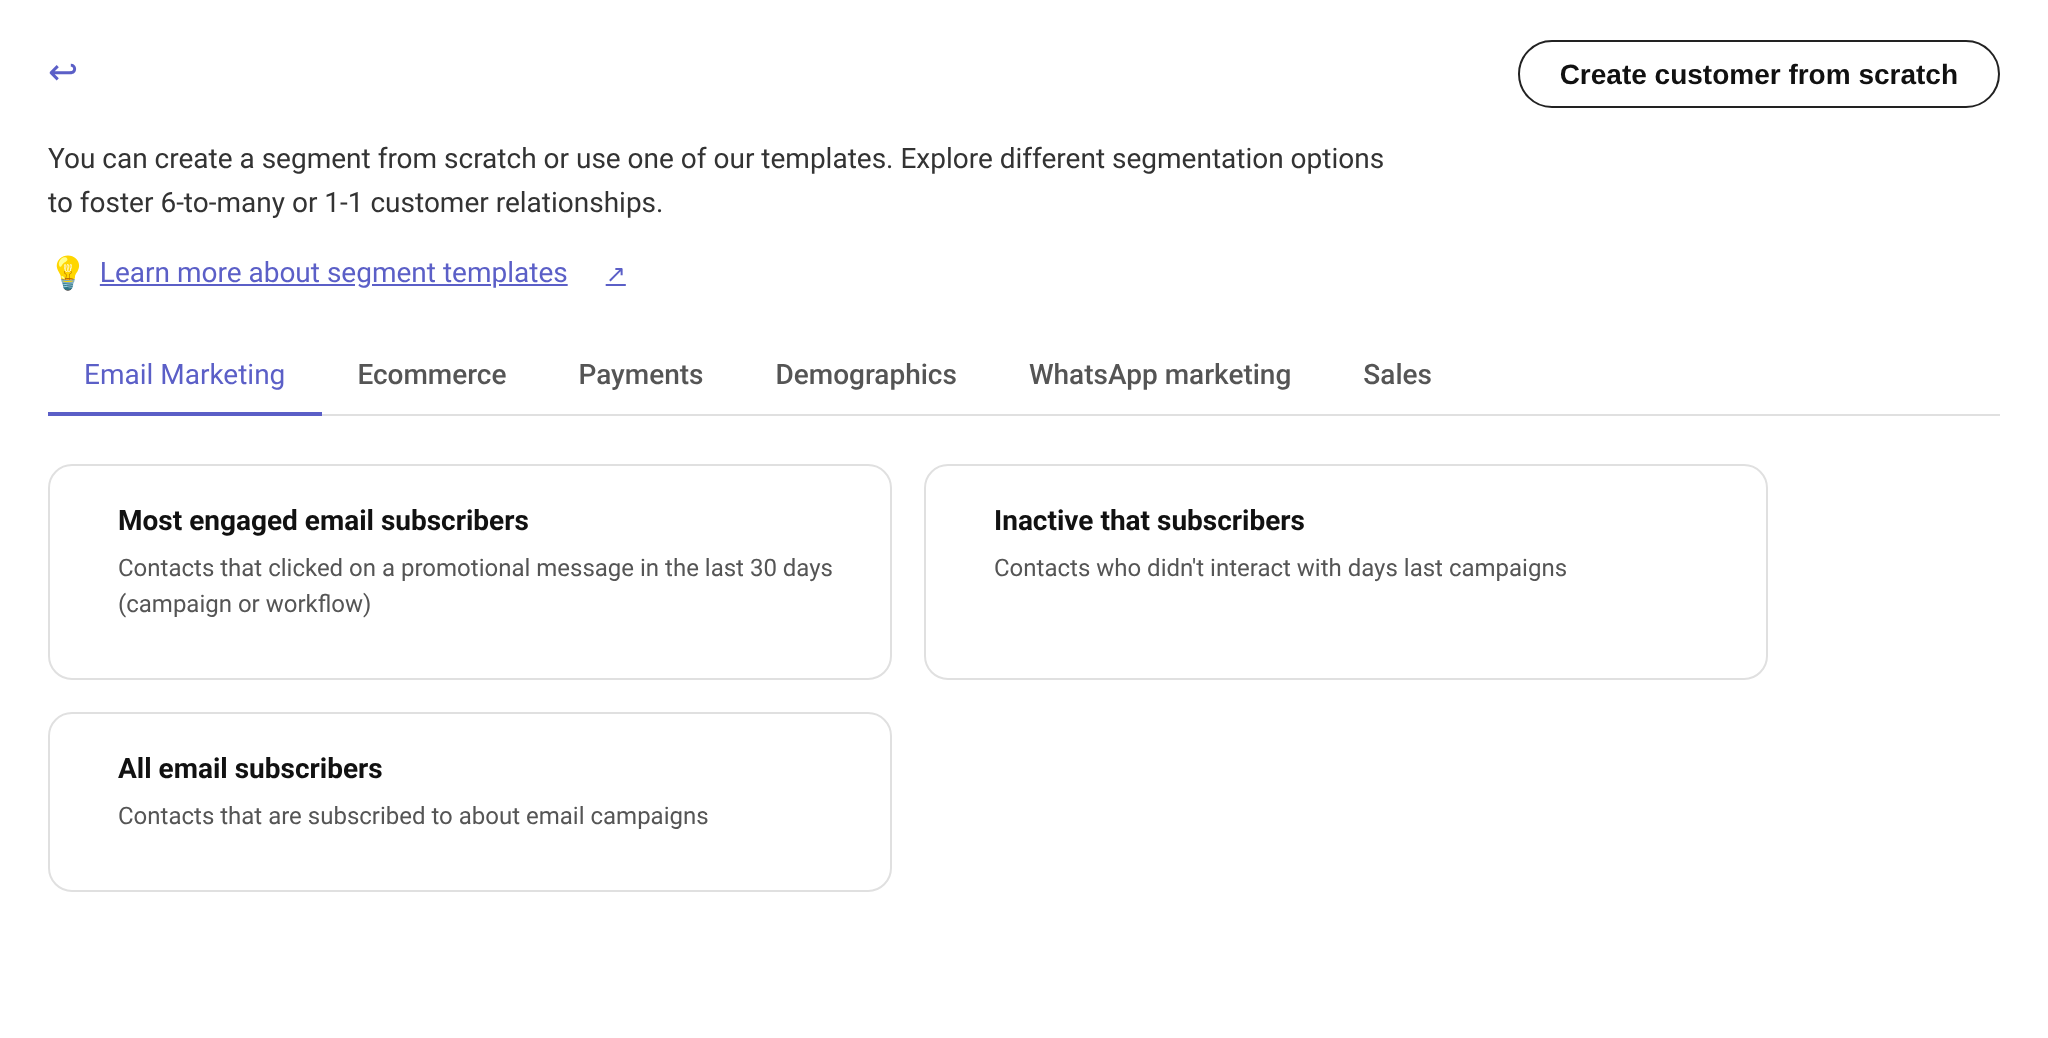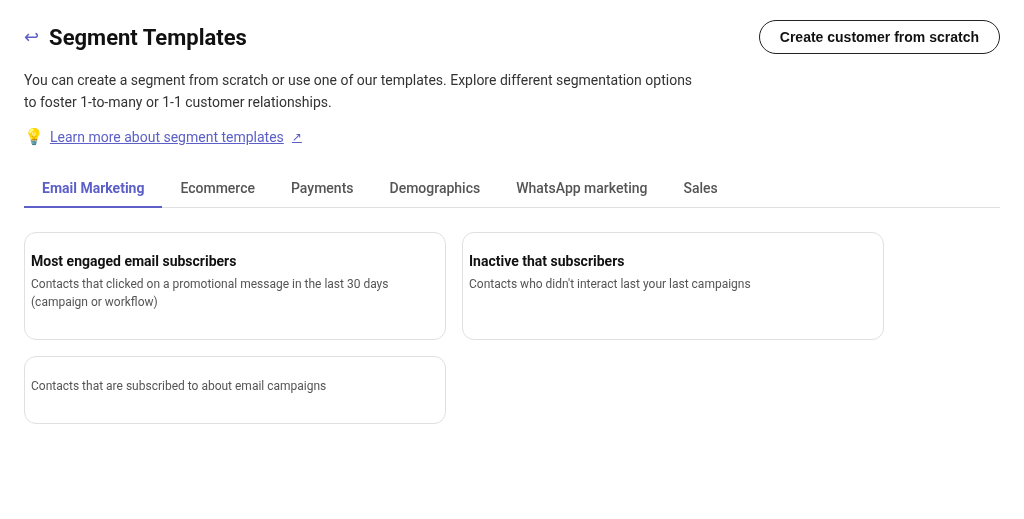--- a/index.html
+++ b/index.html
@@ -75,21 +75,21 @@
       color: #888;
     }
 
     .learn-more-link {
       font-size: 14px;
       color: #5b5fc7;
       text-decoration: underline;
       cursor: pointer;
       display: flex;
       align-items: center;
-      gap: 8px;
+      gap: 19px;
     }
 
     .external-icon {
       font-size: 12px;
       color: #5b5fc7;
     }
 
     .tabs-row {
       display: flex;
       align-items: center;
@@ -104,35 +104,35 @@
       font-weight: 500;
       color: #555;
       cursor: pointer;
       border-bottom: 2.5px solid transparent;
       margin-bottom: -1.5px;
       white-space: nowrap;
     }
 
     .tab.active {
       color: #5b5fc7;
-      font-weight: 700;
+      font-weight: 400;
       border-bottom: 2.5px solid #5b5fc7;
     }
 
     .cards-grid {
       display: grid;
       grid-template-columns: 1fr 1fr;
       gap: 16px;
       max-width: 860px;
     }
 
     .card {
       border: 1.5px solid #e0e0e0;
       border-radius: 12px;
-      padding: 20px 22px 28px 6px;
+      padding: 20px 22px 28px 34px;
       cursor: pointer;
       background: #fff;
       transition: box-shadow 0.15s;
     }
 
     .card-title {
       font-size: 14px;
       font-weight: 700;
       color: #111;
       margin-bottom: 6px;
@@ -147,26 +147,25 @@
     .card-single {
       grid-column: 1 / 2;
     }
   </style>
 </head>
 <body>
 
 <div class="header-row">
   <div class="header-left">
     <span class="back-icon">↩</span>
-    <h1 class="page-title">Segment Templates</h1>
   </div>
   <button class="create-btn">Create customer from scratch</button>
 </div>
 
-<p class="description">You can create a segment from scratch or use one of our templates. Explore different segmentation options to foster 1-to-many or 1-1 customer relationships.</p>
+<p class="description">You can create a segment from scratch or use one of our templates. Explore different segmentation options to foster 6-to-many or 1-1 customer relationships.</p>
 
 <div class="learn-more-row">
   <span class="lightbulb-icon">💡</span>
   <a class="learn-more-link">
     <span>Learn more about segment templates</span>
     <span class="external-icon">↗</span>
   </a>
 </div>
 
 <div class="tabs-row">
@@ -190,18 +189,19 @@
   </div>
 </div>
 
 <div class="cards-grid">
   <div class="card">
     <div class="card-title">Most engaged email subscribers</div>
     <div class="card-desc">Contacts that clicked on a promotional message in the last 30 days (campaign or workflow)</div>
   </div>
   <div class="card">
     <div class="card-title">Inactive that subscribers</div>
-    <div class="card-desc">Contacts who didn't interact last your last campaigns</div>
+    <div class="card-desc">Contacts who didn't interact with days last campaigns</div>
   </div>
   <div class="card card-single">
+    <div class="card-title">All email subscribers</div>
     <div class="card-desc">Contacts that are subscribed to about email campaigns</div>
   </div>
 </div>
 
 </body></html>

